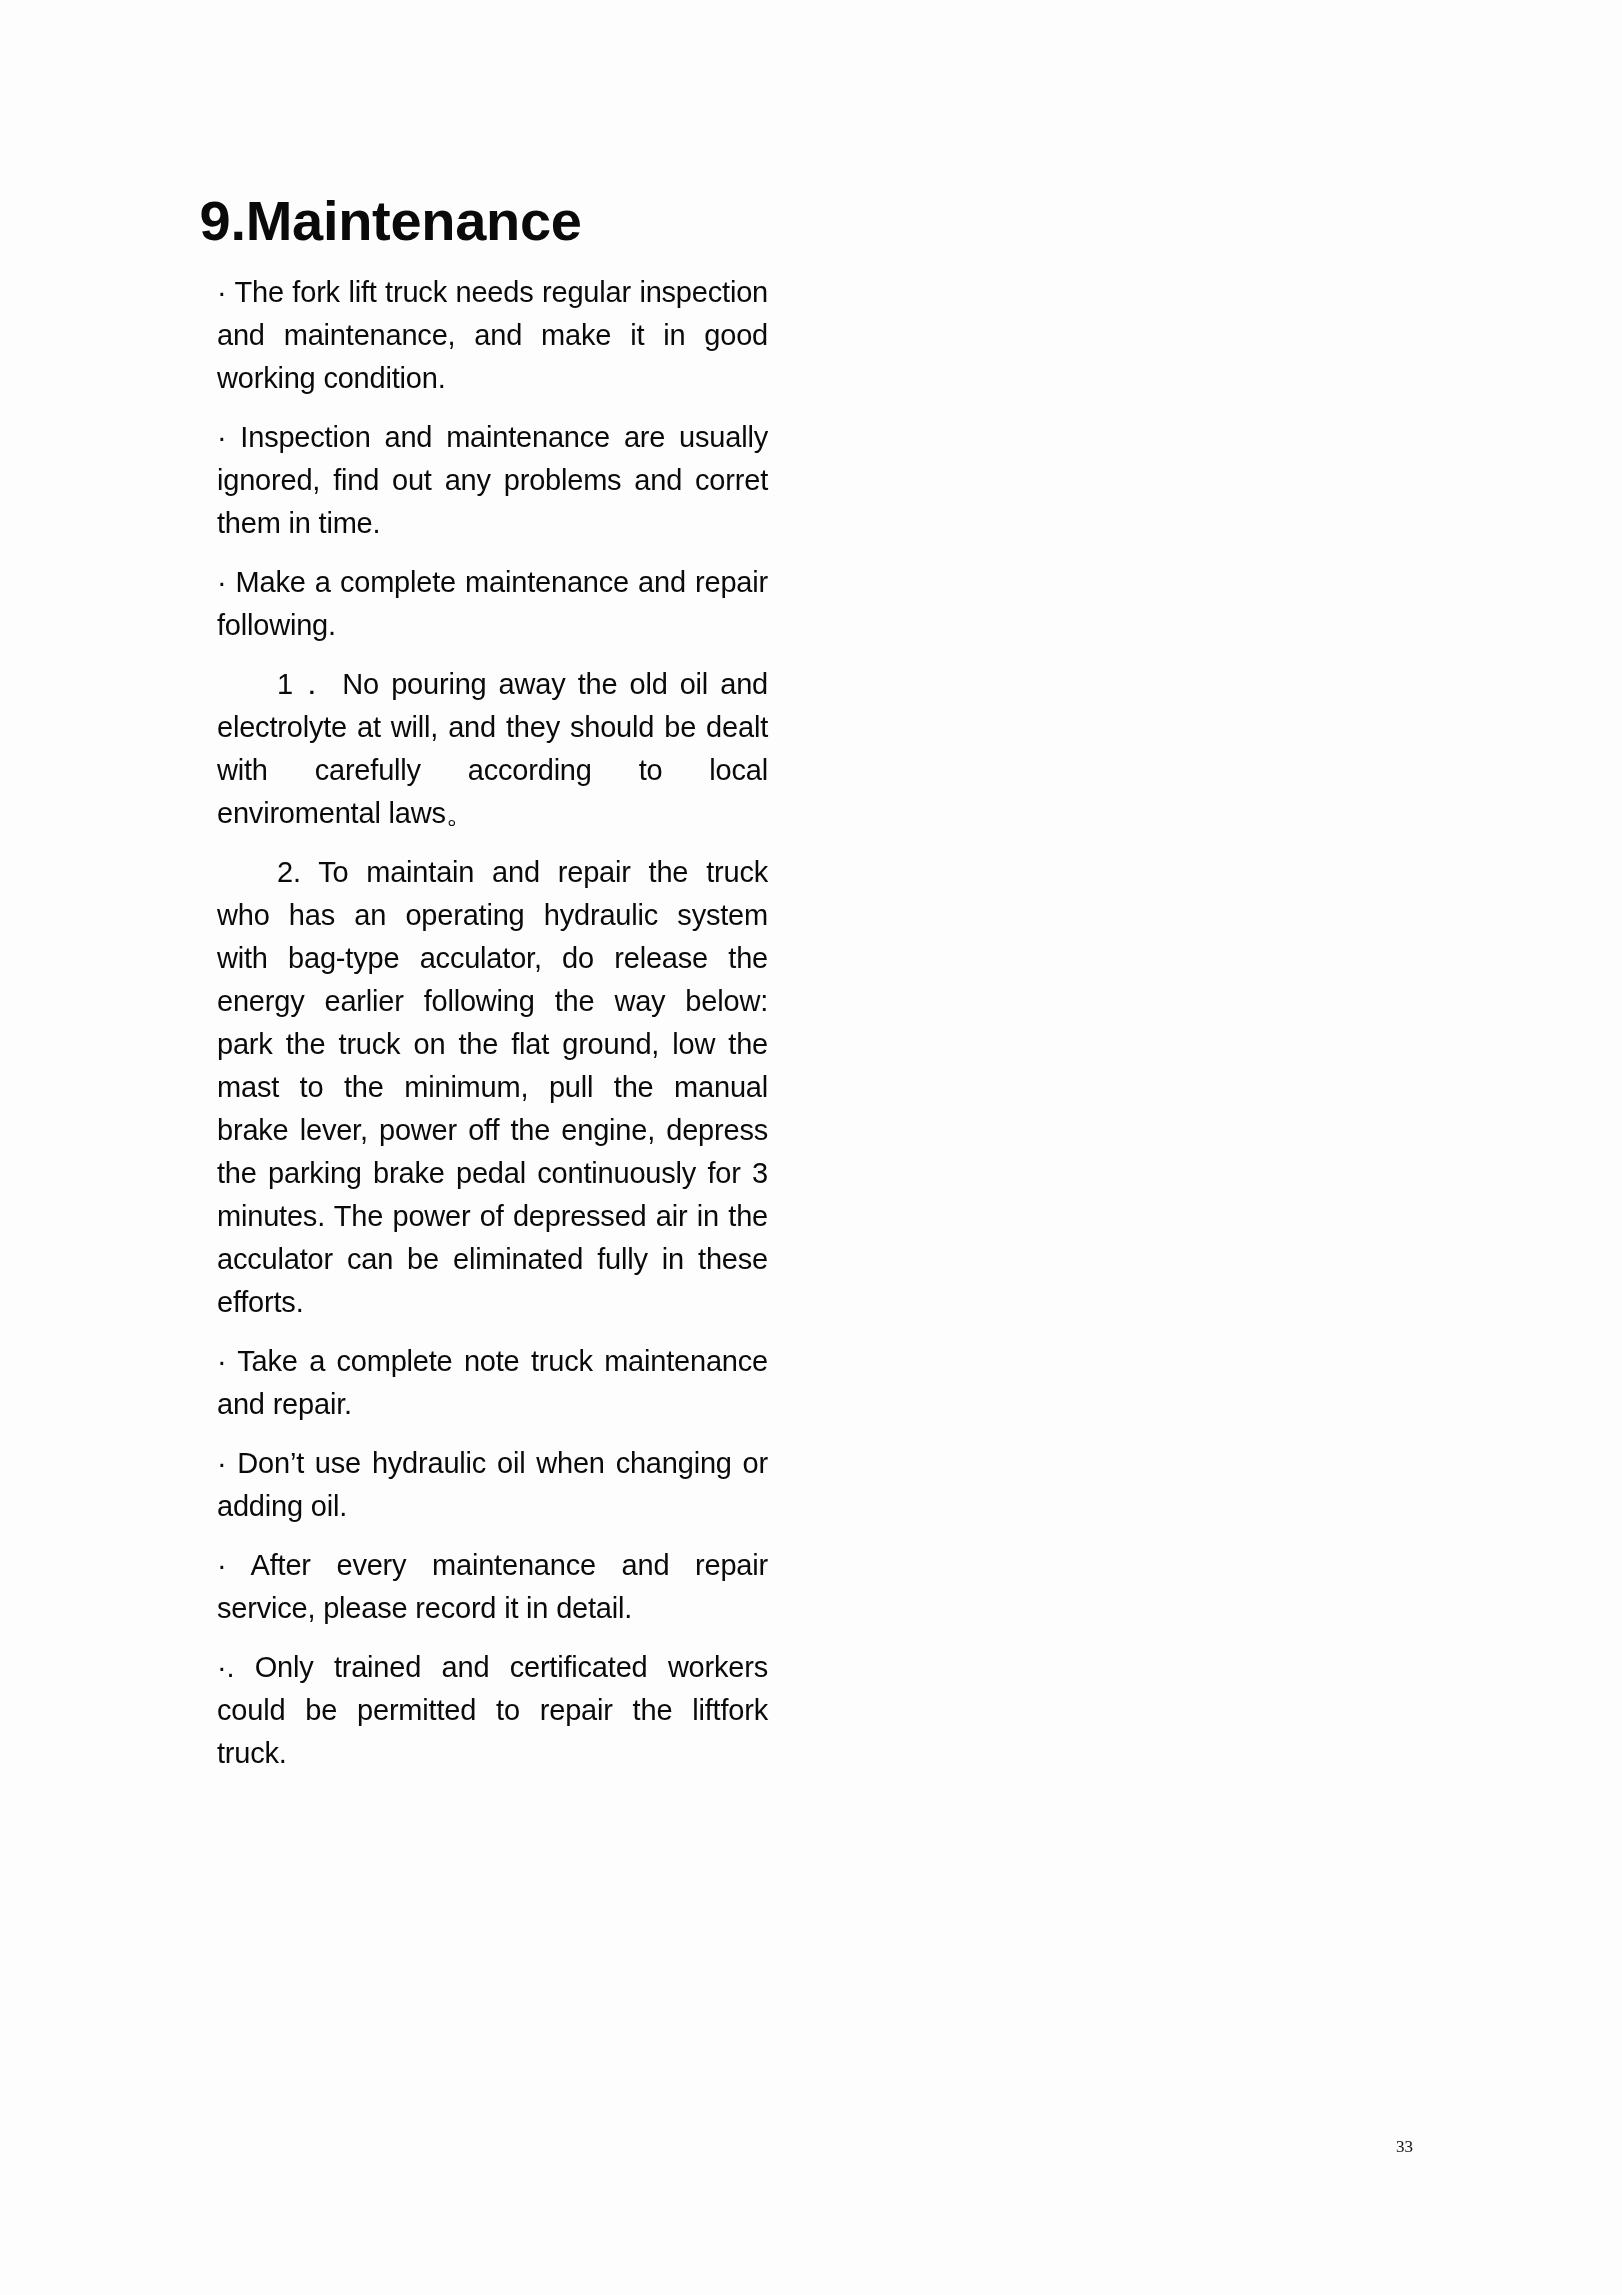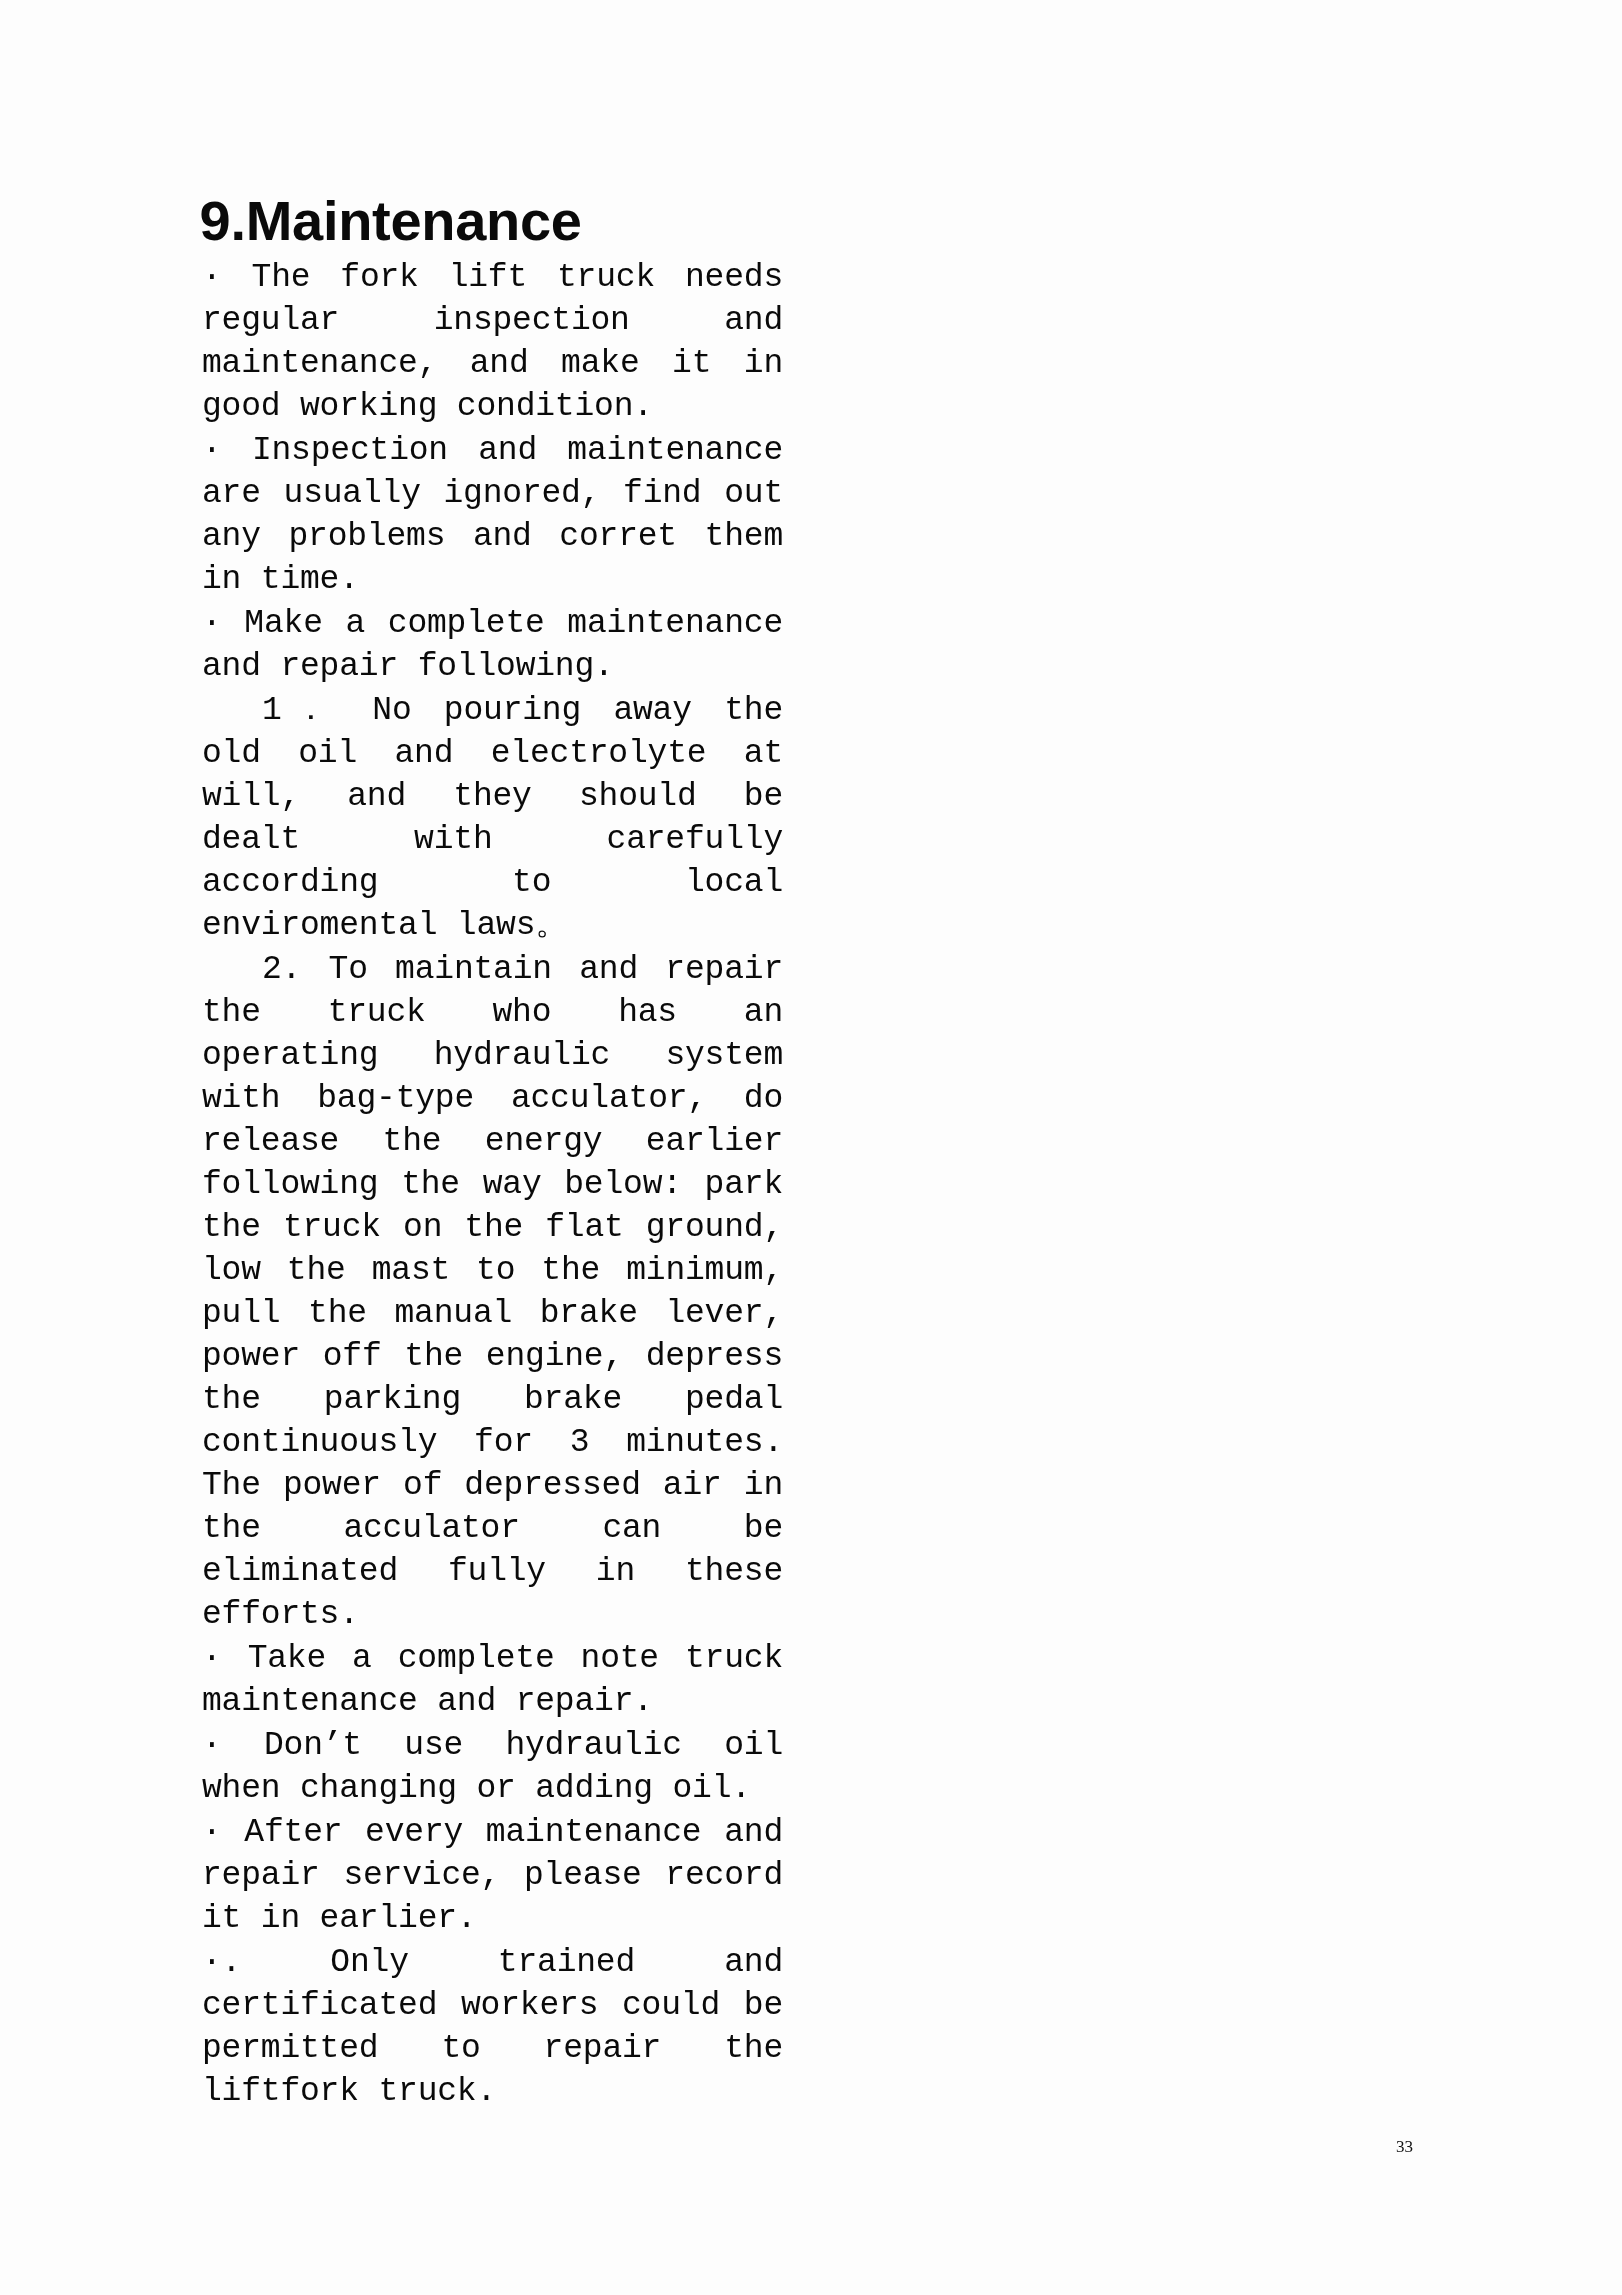--- a/index.html
+++ b/index.html
@@ -29,26 +29,26 @@
     }
     .title {
       font-family: Liberation Sans, sans-serif;
       font-weight: bold;
       font-size: 56px;
       line-height: 68px;
       margin: 0 0 0 -1.4px;
       letter-spacing: -0.3px;
     }
     .para {
-      font-family: Liberation Mono, monospace;
-      font-size: 33px;
+      font-family: Liberation Sans, sans-serif;
+      font-size: 29px;
       line-height: 43px;
       text-align: justify;
       text-align-last: left;
-      margin: 1px;
+      margin: 16px;
       letter-spacing: -0.2px;
     }
     .para.indent {
       text-indent: 60px;
     }
     .page-number {
       position: absolute;
       left: 1396px;
       top: 2133px;
       font-family: "Liberation Serif", "DejaVu Serif", serif;
@@ -63,18 +63,18 @@
 <div class="page">
   <div class="content">
     <h1 class="title">9.Maintenance</h1>
     <p class="para">· The fork lift truck needs regular inspection and maintenance,   and make it in good working condition.</p>
     <p class="para">· Inspection and maintenance are usually ignored, find out any problems and corret them in time.</p>
     <p class="para">· Make a complete maintenance and repair following.</p>
     <p class="para indent">1． No pouring away the old oil and electrolyte at will, and they should be dealt with carefully according to local enviromental laws。</p>
     <p class="para indent">2.  To maintain and repair the truck who has an operating hydraulic system with bag-type acculator, do release the energy earlier following the way below: park the truck on the flat ground, low the mast to the minimum, pull the manual brake lever, power off the engine, depress the parking brake pedal continuously for 3 minutes. The power of depressed air in the acculator can be eliminated fully in these efforts.</p>
     <p class="para">· Take a complete note truck maintenance and repair.</p>
     <p class="para">· Don’t use hydraulic oil when changing or adding oil.</p>
-    <p class="para">·    After every maintenance and repair service, please record it in earlier.</p>
+    <p class="para">·    After every maintenance and repair service, please record it in detail.</p>
     <p class="para">·. Only trained and certificated workers could be permitted to repair the liftfork truck.</p>
   </div>
   <div class="page-number">33</div>
 </div>
 
 
 </body></html>

